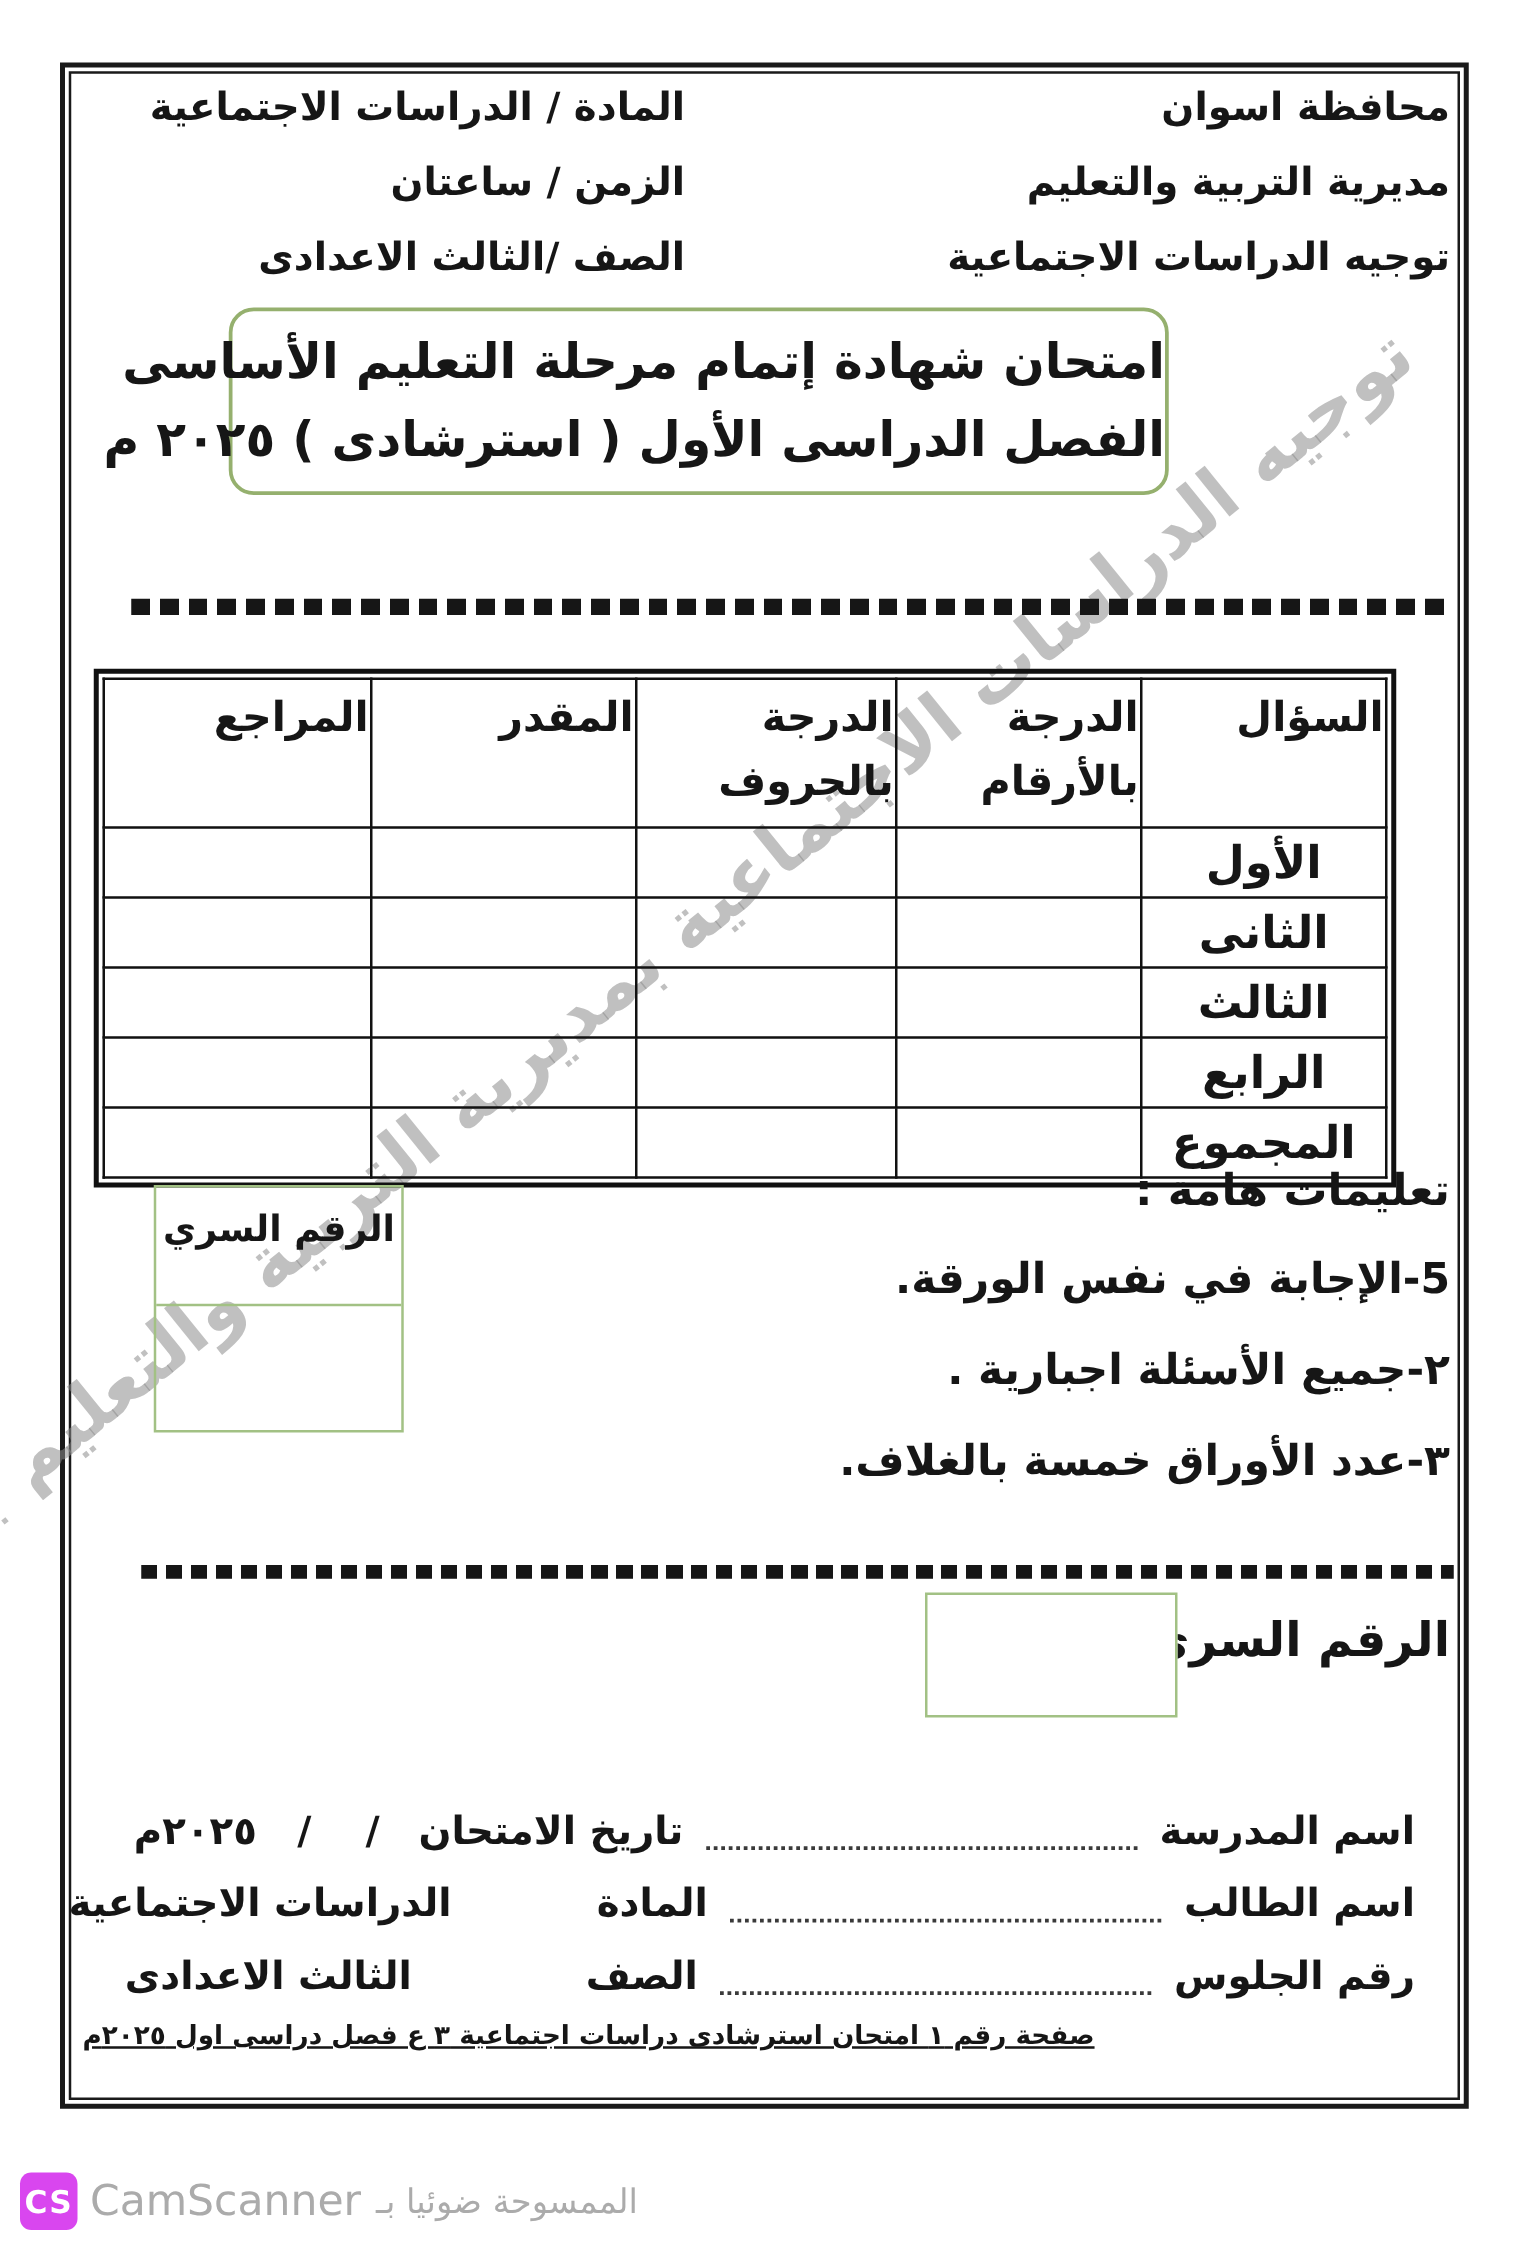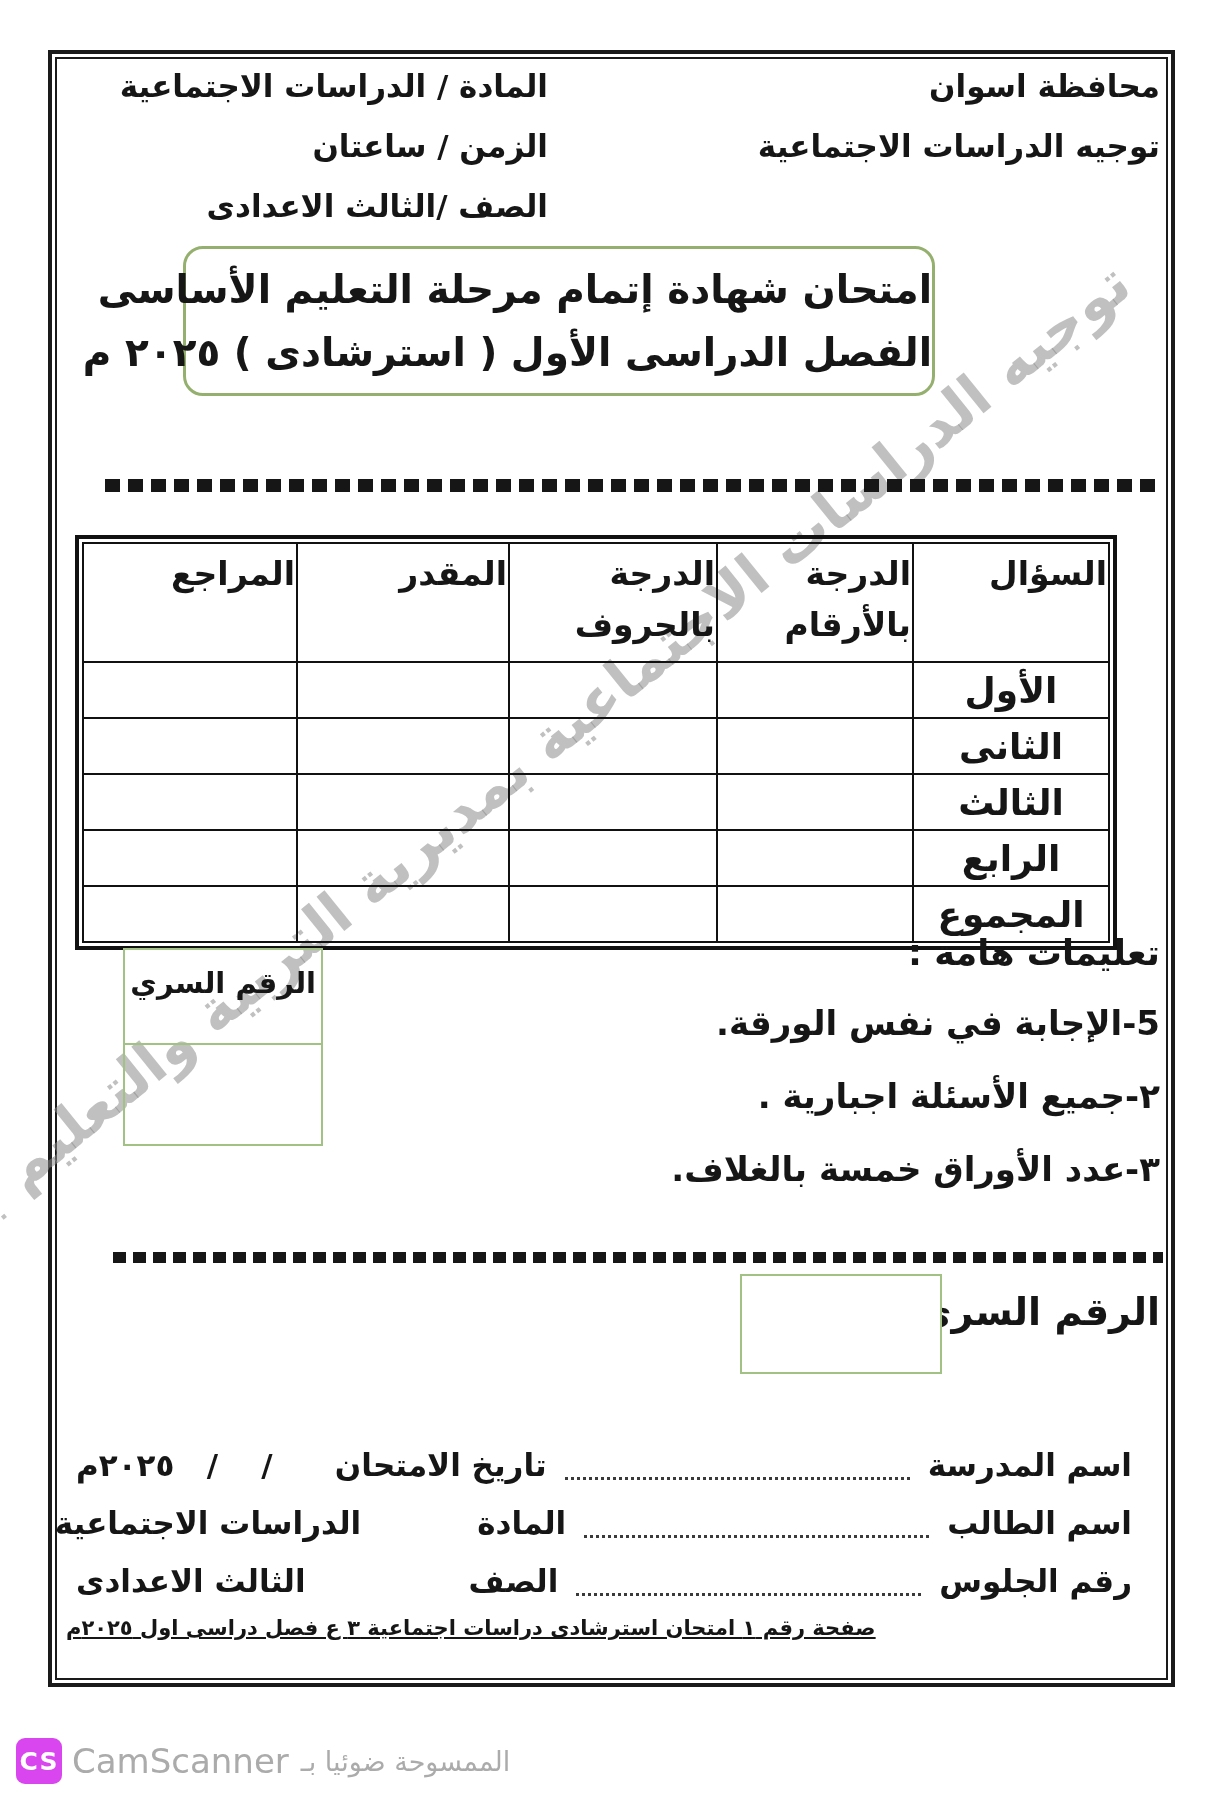--- a/index.html
+++ b/index.html
@@ -60,21 +60,21 @@
   .secret-bottom-box { left:740px; top:1274px; width:202px; height:100px;
     border:2px solid #a2c184; box-sizing:border-box; background:#fff; }
 
   .form-row { left:70px; width:1062px; height:48px; direction:rtl;
     display:flex; align-items:center; font-weight:bold; font-size:31px; }
   .form-row-1 { top:1441px; } .form-row-2 { top:1499px; } .form-row-3 { top:1557px; }
   .fr-label  { flex:0 0 178px; text-align:right; white-space:nowrap; }
   .fr-leader { flex:0 0 345px; height:14px; margin:16px 18px 0 18px;
     border-bottom:3px dotted #3a3a3a; box-sizing:border-box; }
   .fr-middle { flex:0 0 205px; text-align:right; white-space:nowrap; }
-  .fr-value  { flex:1; text-align:left; padding-left:6px; white-space:nowrap; }
+  .fr-value  { flex:1; text-align:center; padding-left:6px; white-space:nowrap; }
 
   .footer-note { left:66px; top:1616px; direction:rtl; font-weight:bold; font-size:21px;
     text-decoration:underline; white-space:nowrap; }
 
   .scanbar { left:16px; top:1738px; display:flex; align-items:center; }
   .cs-icon { width:46px; height:46px; background:#d946ef; border-radius:9px;
     color:#ffffff; font-weight:bold; font-size:25px; letter-spacing:1px;
     display:flex; align-items:center; justify-content:center; }
   .cs-name { color:#ababab; font-size:34px; margin-left:10px; }
   .cs-ar   { color:#ababab; font-size:27px; margin-left:12px; direction:rtl; }
@@ -83,20 +83,21 @@
 <body>
 
 <div class="frame">
   <div class="frame-inner"></div>
 </div>
 
 <div class="watermark">توجيه الدراسات الاجتماعية بمديرية التربية والتعليم باسوان</div>
 
 <div class="layer hdr hdr-right">
   <div>محافظة اسوان</div>
+  <div>مديرية التربية والتعليم</div>
   <div>توجيه الدراسات الاجتماعية</div>
 </div>
 <div class="layer hdr hdr-left">
   <div>المادة / الدراسات الاجتماعية</div>
   <div>الزمن / ساعتان</div>
   <div>الصف /الثالث الاعدادى</div>
 </div>
 
 <div class="layer title-box">
   <div>امتحان شهادة إتمام مرحلة التعليم الأساسى</div>

